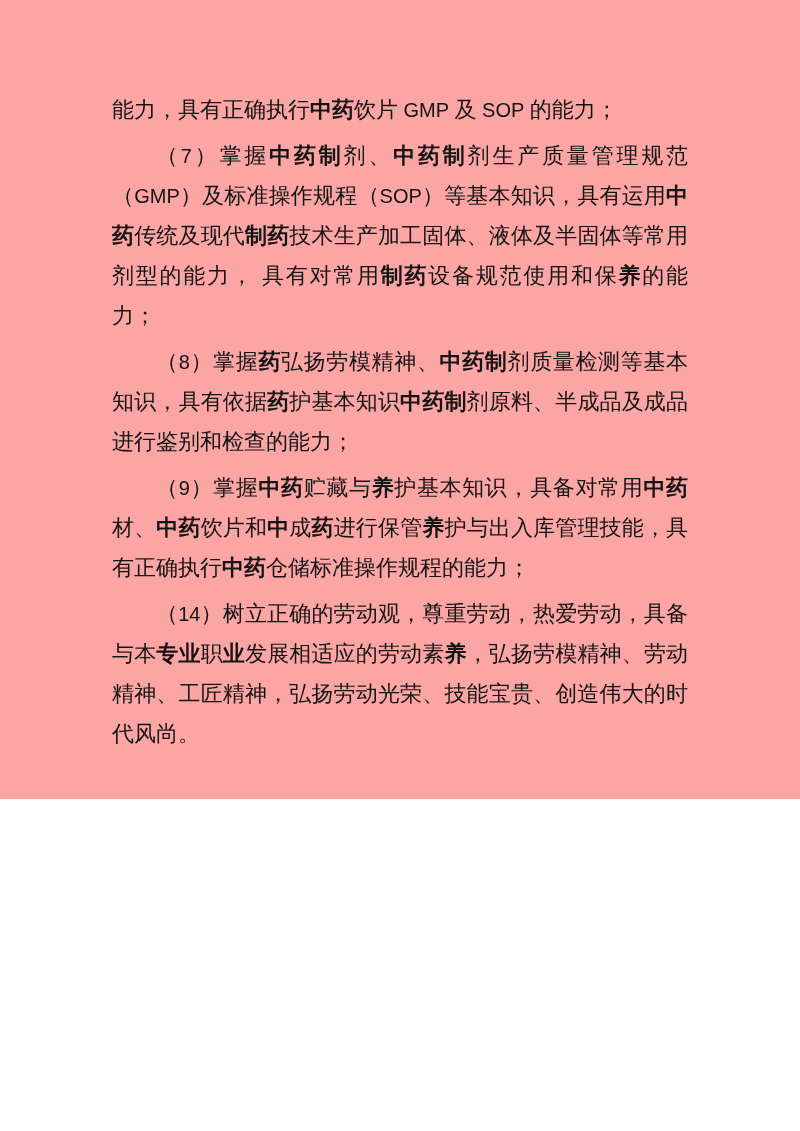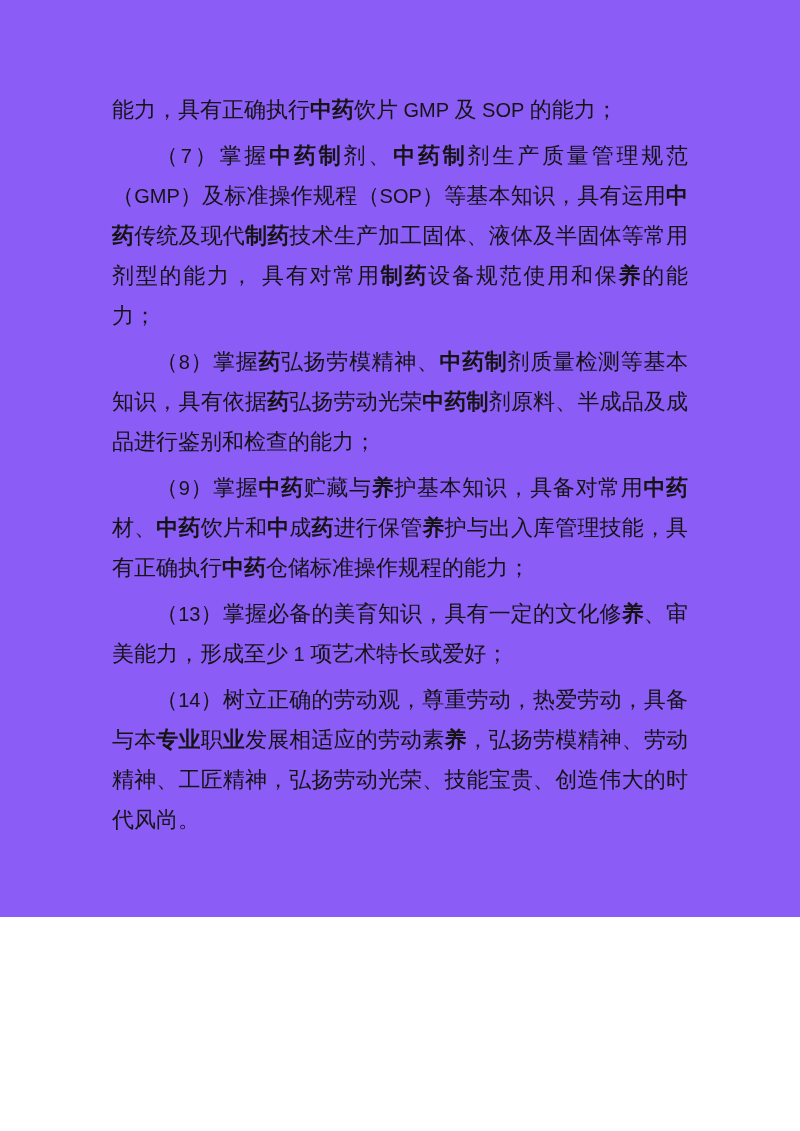--- a/index.html
+++ b/index.html
@@ -3,22 +3,22 @@
 <meta charset="utf-8">
 <style>
   html, body {
     margin: 0;
     padding: 0;
     background: #ffffff;
   }
   .page {
     position: relative;
     width: 800px;
-    height: 917px;
-    background: #8b5cf6;
+    height: 799px;
+    background: #fca5a5;
     font-family: "Liberation Serif", "DejaVu Serif", serif;
     color: #141414;
     overflow: hidden;
   }
   .doc-body {
     position: absolute;
     left: 112px;
     top: 90px;
     width: 576px;
     font-size: 22px;
@@ -49,21 +49,20 @@
     color: #222222;
   }
 </style>
 </head>
 <body>
 
 <div class="page">
   <div class="doc-body">
       <p class="para"><span>能力，具有正确执行</span><span class="bold">中药</span><span>饮片 <span class="latin">GMP</span> 及 <span class="latin">SOP</span> 的能力；</span></p>
       <p class="para indent"><span>（<span class="latin">7</span>）掌握</span><span class="bold">中药制</span><span>剂、</span><span class="bold">中药制</span><span>剂生产质量管理规范（<span class="latin">GMP</span>）及标准操作规程（<span class="latin">SOP</span>）等基本知识，具有运用</span><span class="bold">中药</span><span>传统及现代</span><span class="bold">制药</span><span>技术生产加工固体、液体及半固体等常用剂型的能力， 具有对常用</span><span class="bold">制药</span><span>设备规范使用和保</span><span class="bold">养</span><span>的能力；</span></p>
-      <p class="para indent"><span>（<span class="latin">8</span>）掌握</span><span class="bold">药</span><span>弘扬劳模精神、</span><span class="bold">中药制</span><span>剂质量检测等基本知识，具有依据</span><span class="bold">药</span><span>弘扬劳动光荣</span><span class="bold">中药制</span><span>剂原料、半成品及成品进行鉴别和检查的能力；</span></p>
+      <p class="para indent"><span>（<span class="latin">8</span>）掌握</span><span class="bold">药</span><span>弘扬劳模精神、</span><span class="bold">中药制</span><span>剂质量检测等基本知识，具有依据</span><span class="bold">药</span><span>护基本知识</span><span class="bold">中药制</span><span>剂原料、半成品及成品进行鉴别和检查的能力；</span></p>
       <p class="para indent"><span>（<span class="latin">9</span>）掌握</span><span class="bold">中药</span><span>贮藏与</span><span class="bold">养</span><span>护基本知识，具备对常用</span><span class="bold">中药</span><span>材、</span><span class="bold">中药</span><span>饮片和</span><span class="bold">中</span><span>成</span><span class="bold">药</span><span>进行保管</span><span class="bold">养</span><span>护与出入库管理技能，具有正确执行</span><span class="bold">中药</span><span>仓储标准操作规程的能力；</span></p>
-      <p class="para indent"><span>（<span class="latin">13</span>）掌握必备的美育知识，具有一定的文化修</span><span class="bold">养</span><span>、审美能力，形成至少 <span class="latin">1</span> 项艺术特长或爱好；</span></p>
       <p class="para indent"><span>（<span class="latin">14</span>）树立正确的劳动观，尊重劳动，热爱劳动，具备与本</span><span class="bold">专业</span><span>职</span><span class="bold">业</span><span>发展相适应的劳动素</span><span class="bold">养</span><span>，弘扬劳模精神、劳动精神、工匠精神，弘扬劳动光荣、技能宝贵、创造伟大的时代风尚。</span></p>
     </div>
   <div class="footer">
     <span>3</span>
   </div>
 </div>
 
 </body></html>

